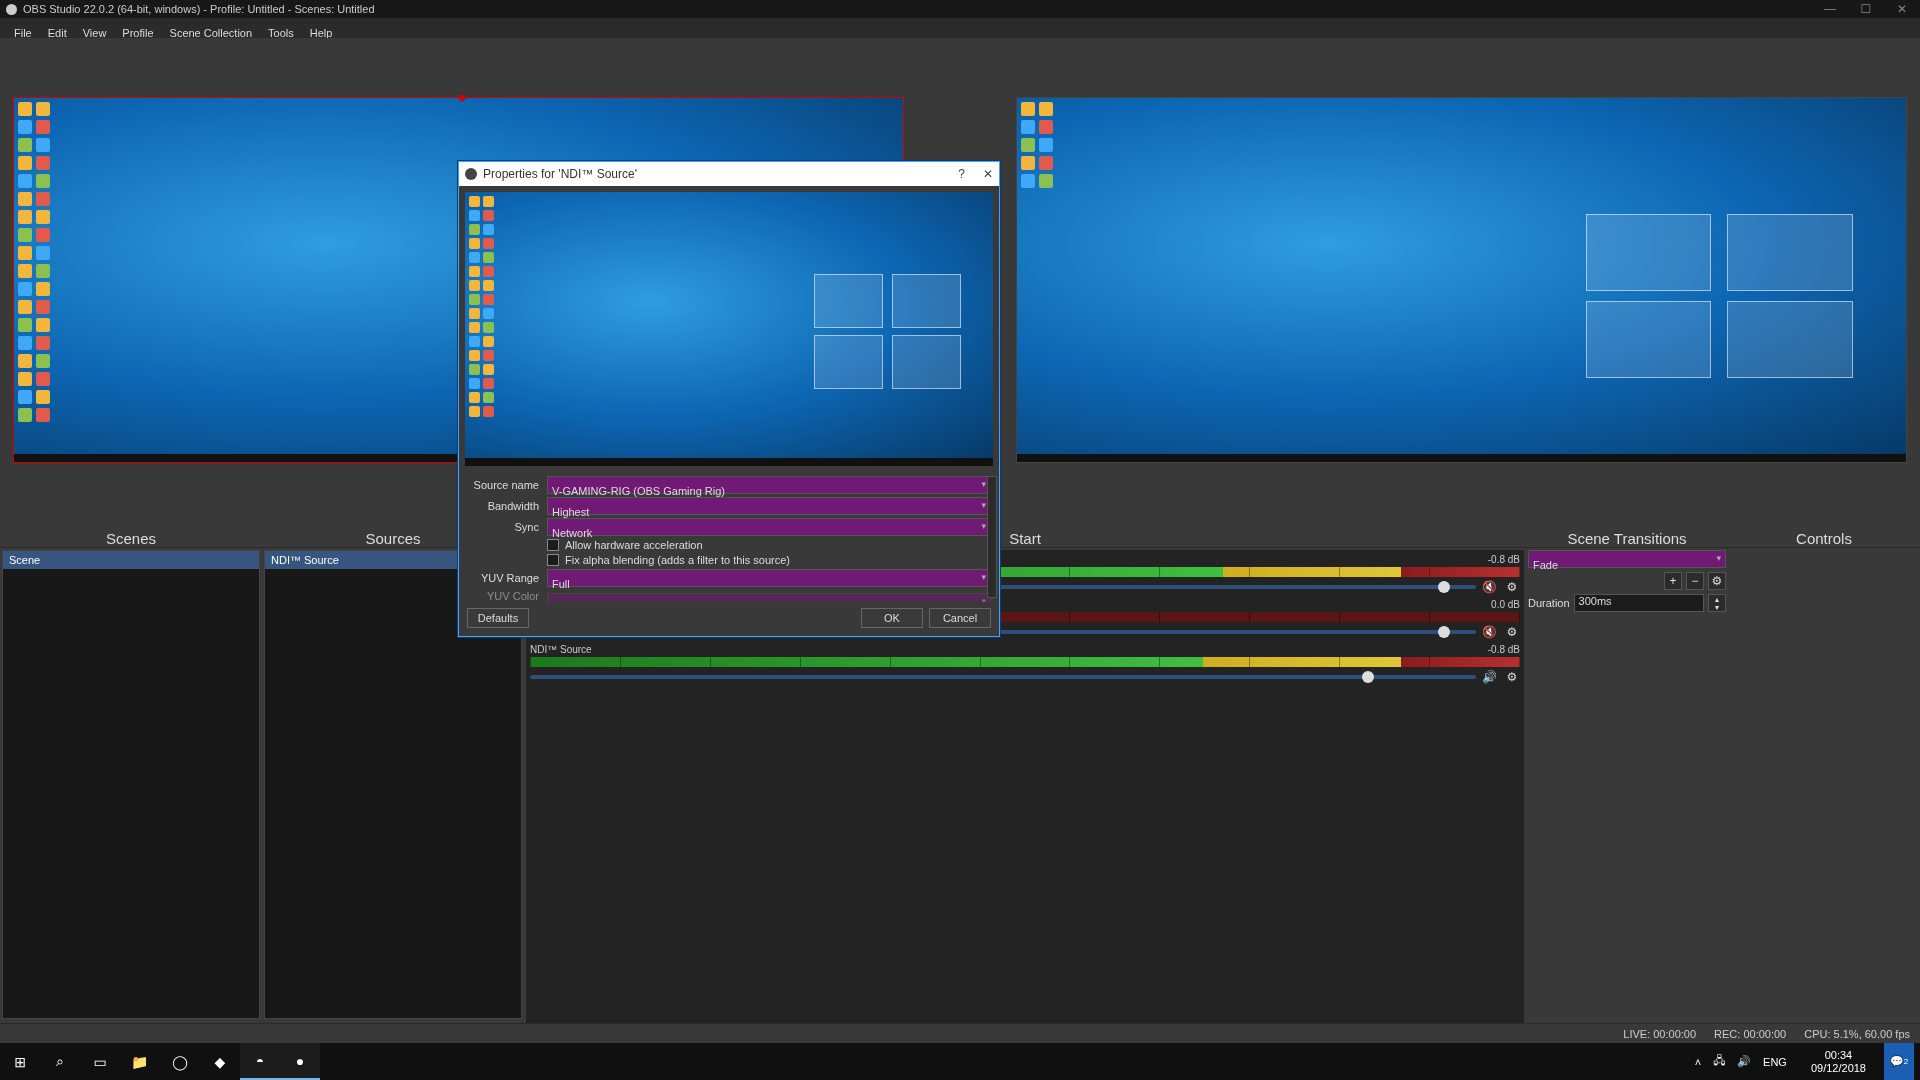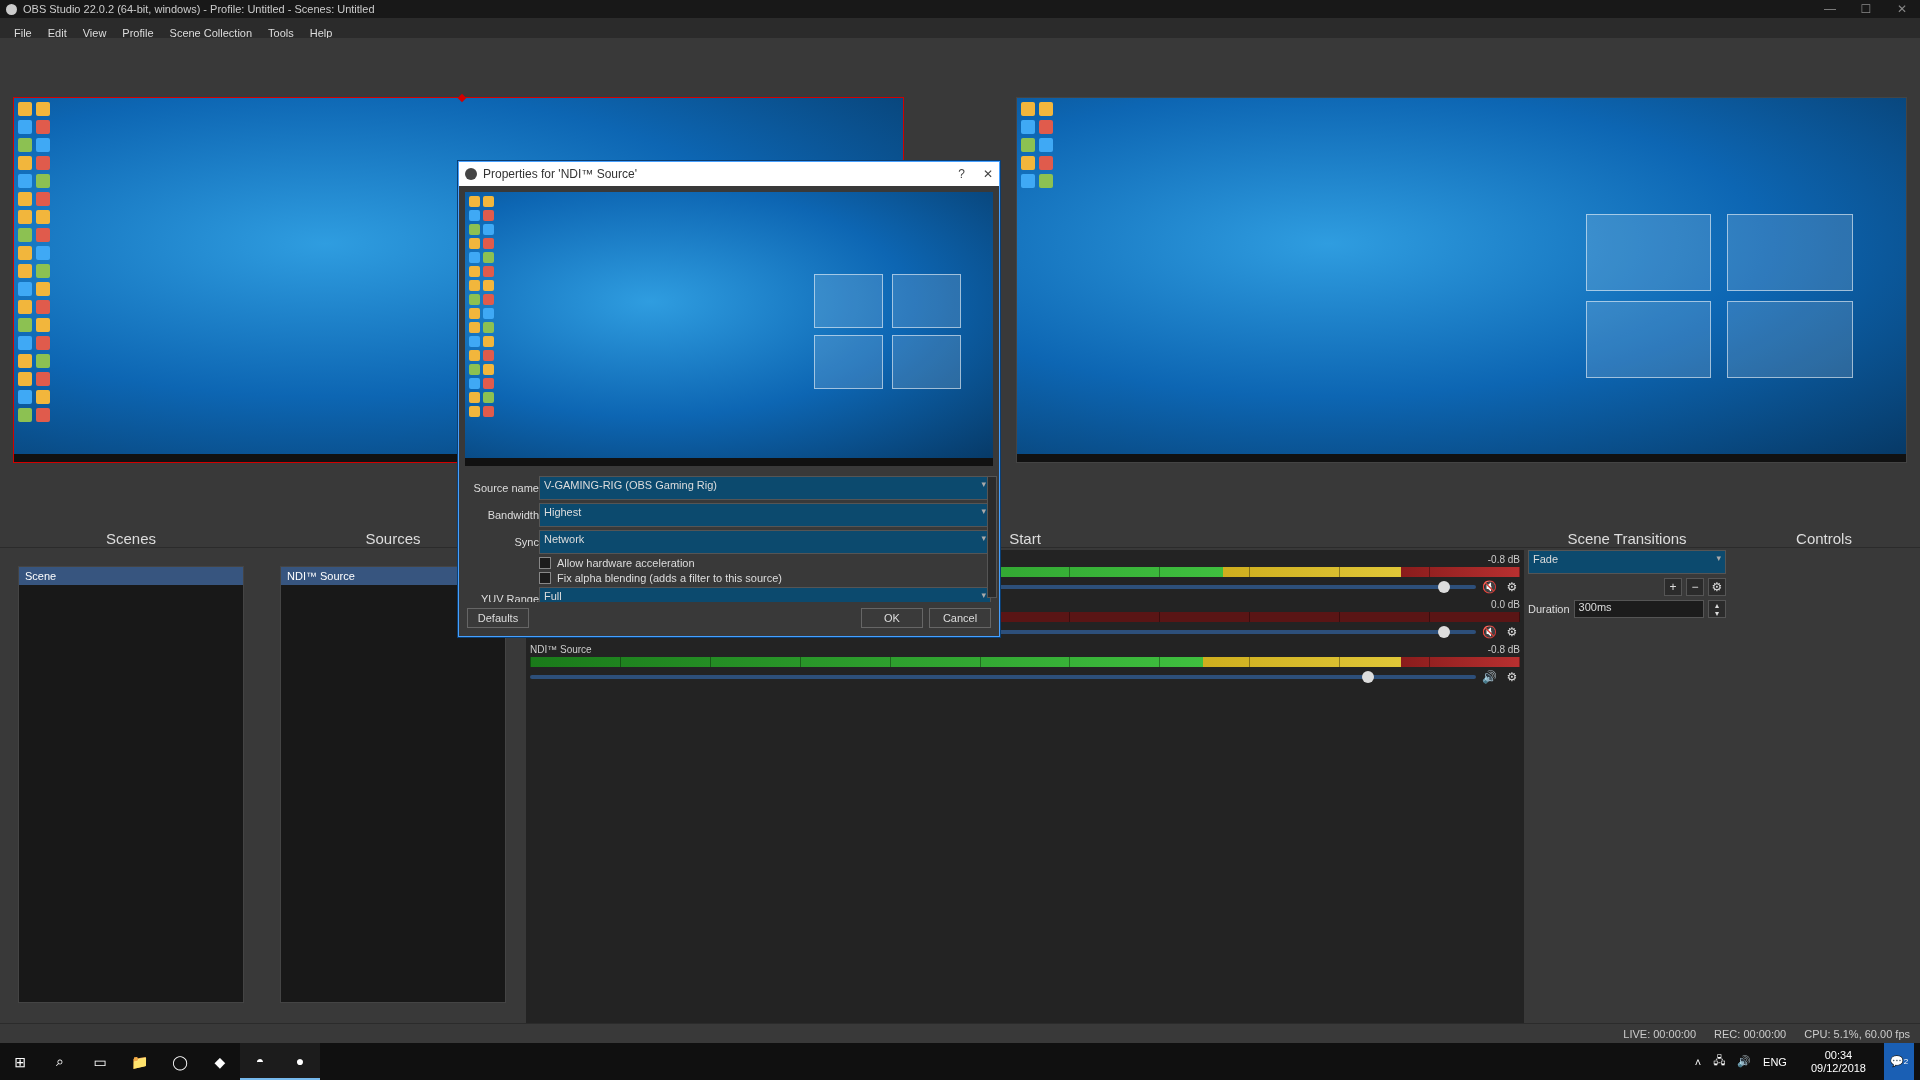--- a/index.html
+++ b/index.html
@@ -27,21 +27,21 @@
 
 .bottom-area { position:absolute; top:530px; left:0; right:0; bottom:37px; display:flex; background:#393939; }
 .panel { display:flex; flex-direction:column; }
 .panel-head { height:18px; background:#393939; text-align:center; font-size:15px; color:#ddd; line-height:18px; border-bottom:1px solid #2b2b2b; }
 .scenes-panel { width:262px; }
 .sources-panel { width:262px; }
 .mixer-panel { flex:1; }
 .trans-panel { width:202px; }
 .ctrl-panel { width:192px; }
 
-.list-body { flex:1; background:#181818; border:1px solid #444; margin:18px; }
+.list-body { flex:1; background:#181818; border:1px solid #444; margin:2px; }
 .list-item { padding:3px 6px; background:#37557f; color:#fff; font-size:11px; }
 .list-toolbar { height:22px; display:flex; align-items:center; gap:10px; padding:0 8px; color:#ddd; }
 .list-toolbar span { font-size:14px; cursor:pointer; }
 
 .mixer-body { flex:1; background:#232323; margin:2px; padding:4px; overflow:hidden; }
 .chan { margin-bottom:4px; }
 .chan-row1 { display:flex; font-size:10px; color:#ccc; }
 .chan-row1 .db { margin-left:auto; }
 .meter { height:10px; position:relative; background:#1a1a1a; margin:2px 0; }
 .meter .grn { position:absolute; left:0; top:0; bottom:0; background:linear-gradient(to right,#1a7a1a,#3fbf3f); }
@@ -52,21 +52,21 @@
 .slider-row { display:flex; align-items:center; gap:6px; }
 .slider-track { flex:1; height:4px; background:#2d4f7a; position:relative; border-radius:2px; }
 .slider-thumb { position:absolute; top:-4px; width:12px; height:12px; background:#ddd; border-radius:50%; }
 .icon-btn { width:16px; height:16px; display:inline-flex; align-items:center; justify-content:center; cursor:pointer; }
 .speaker { color:#e05b4c; }
 .speaker.on { color:#ddd; }
 .gear { color:#ddd; }
 
 .trans-body { background:#393939; padding:2px; display:flex; flex-direction:column; gap:4px; }
 .trans-row { display:flex; gap:4px; align-items:center; }
-.select-like { flex:1; height:24px; background:#0c4a6e; border:1px solid #555; padding:2px 4px; font-size:11px; color:#ddd; position:relative; }
+.select-like { flex:1; height:17px; background:#701a75; border:1px solid #555; padding:8px 4px; font-size:11px; color:#ddd; position:relative; }
 .select-like .dd { position:absolute; right:4px; top:2px; color:#aaa; font-size:9px; }
 .sq-btn { width:18px; height:18px; background:#2b2b2b; border:1px solid #555; text-align:center; line-height:16px; cursor:pointer; }
 .txt-in { flex:1; height:18px; background:#1c1c1c; border:1px solid #555; padding:0 4px; color:#ddd; font-size:11px; }
 
 .ctrl-body { padding:2px; display:flex; flex-direction:column; gap:2px; }
 .ctrl-btn { height:18px; background:#3a3a3a; border:1px solid #555; text-align:center; line-height:16px; font-size:11px; cursor:pointer; }
 .ctrl-btn.toggled { background:#4a4a4a; border-color:#777; } 
 .status { position:absolute; bottom:37px; left:0; right:0; height:20px; background:#393939; display:flex; justify-content:flex-end; align-items:center; gap:18px; padding:0 10px; font-size:11px; color:#ccc; border-top:1px solid #2b2b2b; }
 
 .taskbar { position:absolute; left:0; right:0; bottom:0; height:37px; background:#101010; display:flex; align-items:center; }
@@ -79,21 +79,21 @@
 
 .dialog { position:absolute; left:458px; top:161px; width:542px; background:#393939; border:1px solid #46a0ff; box-shadow:0 0 0 1px #0a3e73; z-index:50; }
 .dlg-title { height:24px; background:#fff; color:#333; display:flex; align-items:center; padding:0 6px; font-size:12px; }
 .dlg-title .obs-icon { width:12px; height:12px; border-radius:50%; background:#444; margin-right:6px; }
 .dlg-title .dlg-ctrls { margin-left:auto; display:flex; gap:18px; color:#444; }
 .dlg-body { padding:0; }
 .dlg-preview { margin:6px; height:274px; background:#0b4f8b; position:relative; }
 .dlg-form { padding:4px 8px 0 8px; max-height:130px; overflow:hidden; position:relative; }
 .dlg-form::after { content:""; position:absolute; right:2px; top:4px; bottom:4px; width:8px; background:#2b2b2b; border:1px solid #555; }
 .fr { display:flex; align-items:center; margin-bottom:3px; font-size:11px; }
-.fr label { width:72px; text-align:right; color:#ddd; }
+.fr label { width:72px; text-align:right; margin-right:8px; color:#ddd; }
 .fr .select-like, .fr .txt-in { flex:1; }
 .chk { width:12px; height:12px; background:#1c1c1c; border:1px solid #888; margin-right:6px; display:inline-block; }
 .dlg-foot { display:flex; gap:6px; padding:6px 8px 8px 8px; }
 .dlg-btn { min-width:62px; height:20px; background:#3a3a3a; border:1px solid #666; text-align:center; line-height:18px; font-size:11px; cursor:pointer; }
 .dlg-foot .spacer { flex:1; }
 
 .small-icons { position:absolute; left:4px; top:4px; display:grid; grid-template-columns: repeat(2, 11px); grid-auto-rows:11px; gap:3px; }
 .small-icons i { width:11px; height:11px; background:#f2b63c; border-radius:2px; }
 .small-icons i:nth-child(3n){background:#3fa9f5;} .small-icons i:nth-child(4n){background:#e05b4c;} .small-icons i:nth-child(5n){background:#8cc152;}
 </style>

